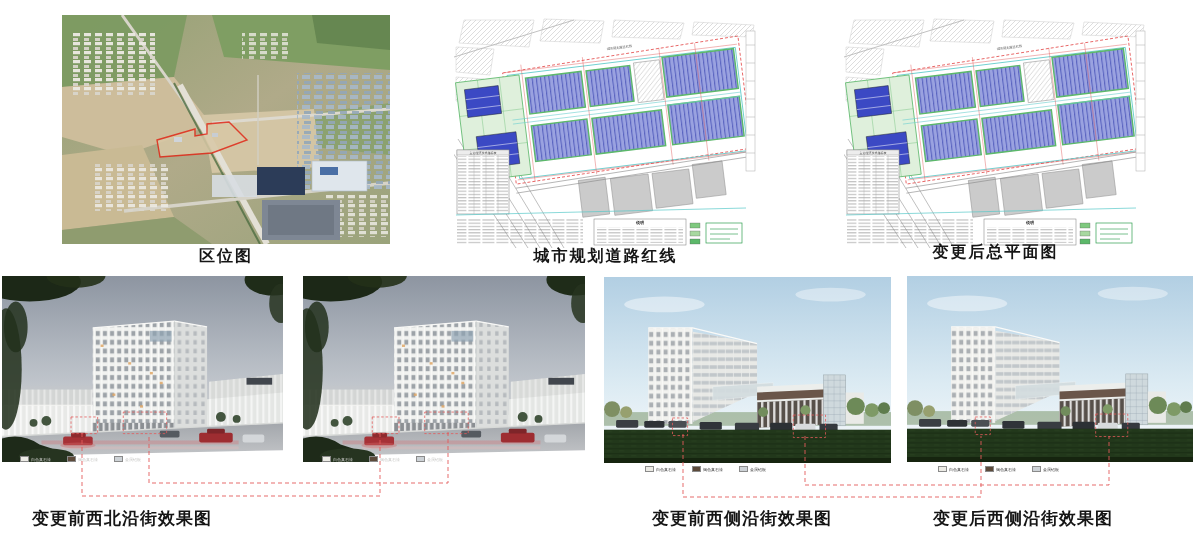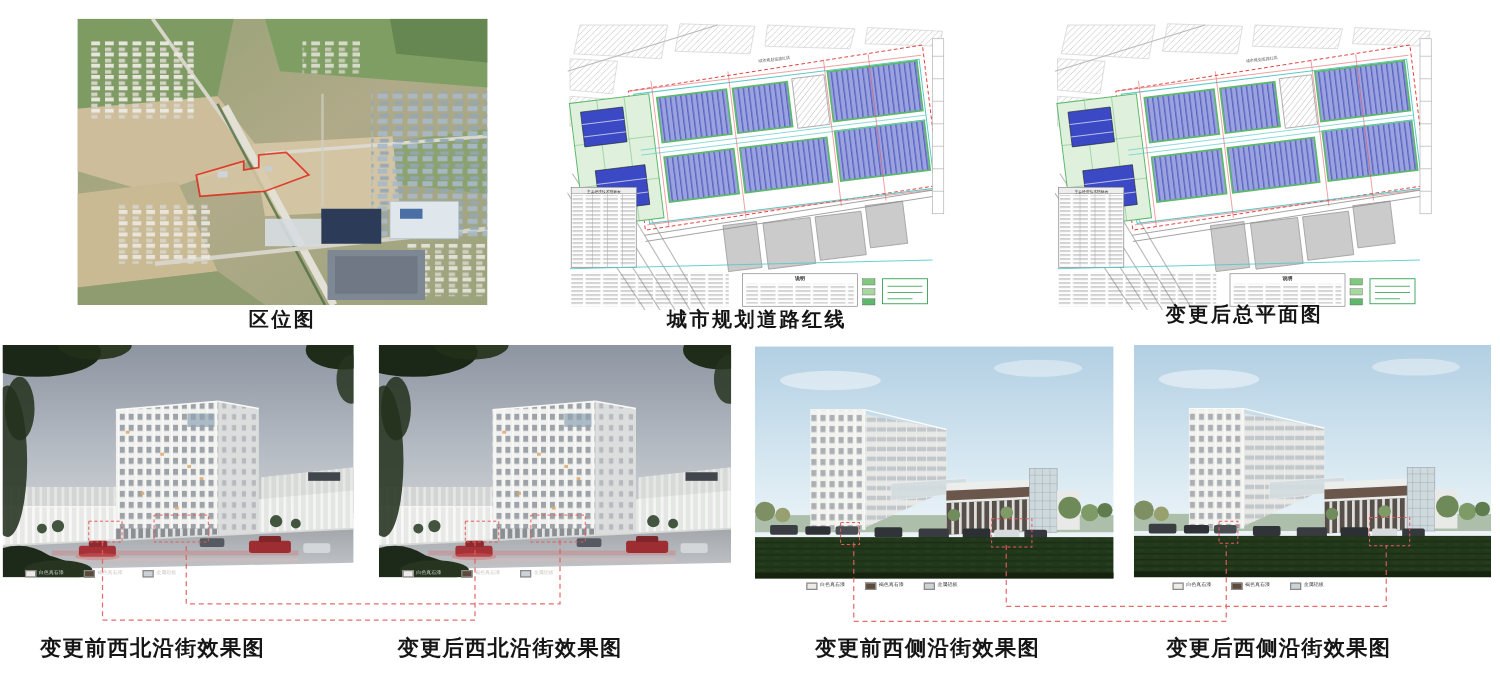--- a/index.html
+++ b/index.html
@@ -1,17 +1,17 @@
 <!DOCTYPE html>
 <html><head>
 <meta charset="utf-8">
 <style>
   html,body{margin:0;padding:0;background:#fff;}
   .page{position:relative;width:1200px;height:542px;background:#ffffff;overflow:hidden;
-        font-family:Liberation Mono, monospace;}
+        font-family:Liberation Sans, sans-serif;}
   .panel{position:absolute;margin:0;padding:0;}
   .panel svg{display:block;width:100%;height:100%;}
   .caption{position:absolute;font-weight:700;color:#151515;white-space:nowrap;}
   .cap-top{font-size:16px;letter-spacing:2px;text-align:center;}
   .cap-bot{font-size:17px;letter-spacing:1px;}
   .legend{position:absolute;display:flex;align-items:center;gap:16px;font-size:4px;line-height:5px;}
   .legend .item{display:flex;align-items:center;gap:2px;}
   .legend .sw{display:inline-block;width:7px;height:4px;border:0.5px solid #8a8a8a;}
   .legend.on-dark{color:#c9c9c7;}
   .legend.on-light{color:#3c3c3c;}
@@ -422,17 +422,16 @@
   <svg class="overlay" width="1200" height="542" viewBox="0 0 1200 542">
     <g fill="none" stroke="#e35b5b" stroke-width="1" stroke-dasharray="4 3" opacity="0.9">
       <path d="M149,437 V483 H448 V432"></path>
       <path d="M82,433 V496 H380 V433"></path>
       <path d="M805,436 V485 H1109 V436"></path>
       <path d="M683,434 V497 H981 V436"></path>
     </g>
   </svg>
 
   <div class="caption cap-bot" style="left:32px;top:507px">变更前西北沿街效果图</div>
-  <div class="caption cap-bot" style="left:318px;top:507px">变更后西北沿街效果图</div>
   <div class="caption cap-bot" style="left:933px;top:507px">变更后西侧沿街效果图</div>
   <div class="caption cap-bot" style="left:652px;top:507px">变更前西侧沿街效果图</div>
 
 </div>
 
 </body></html>

